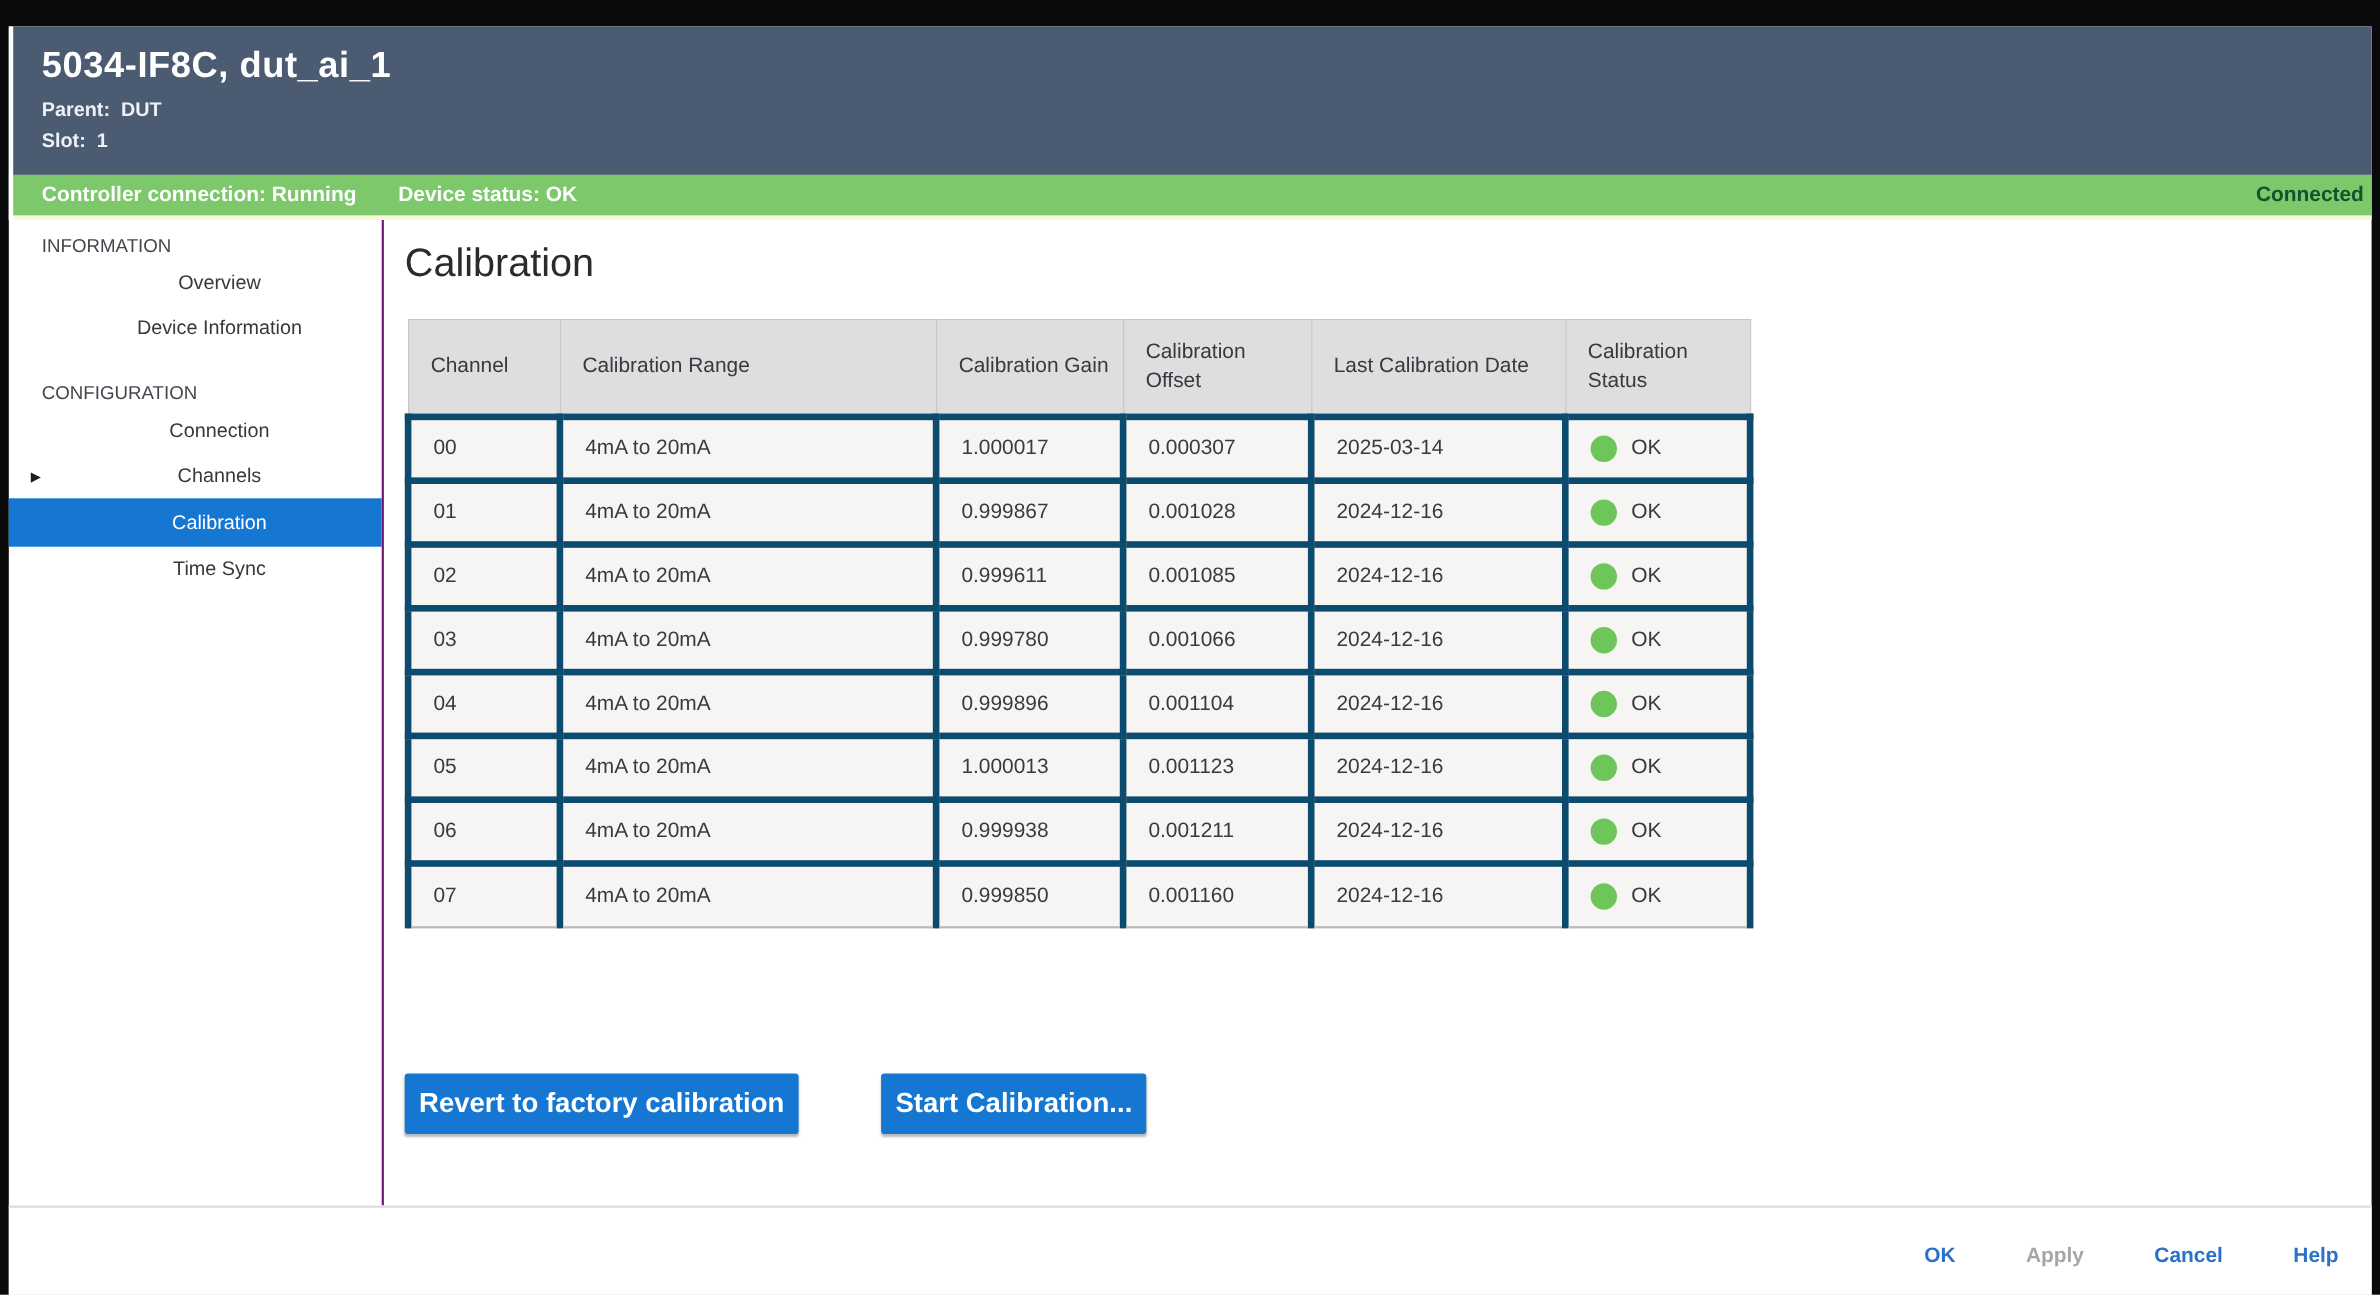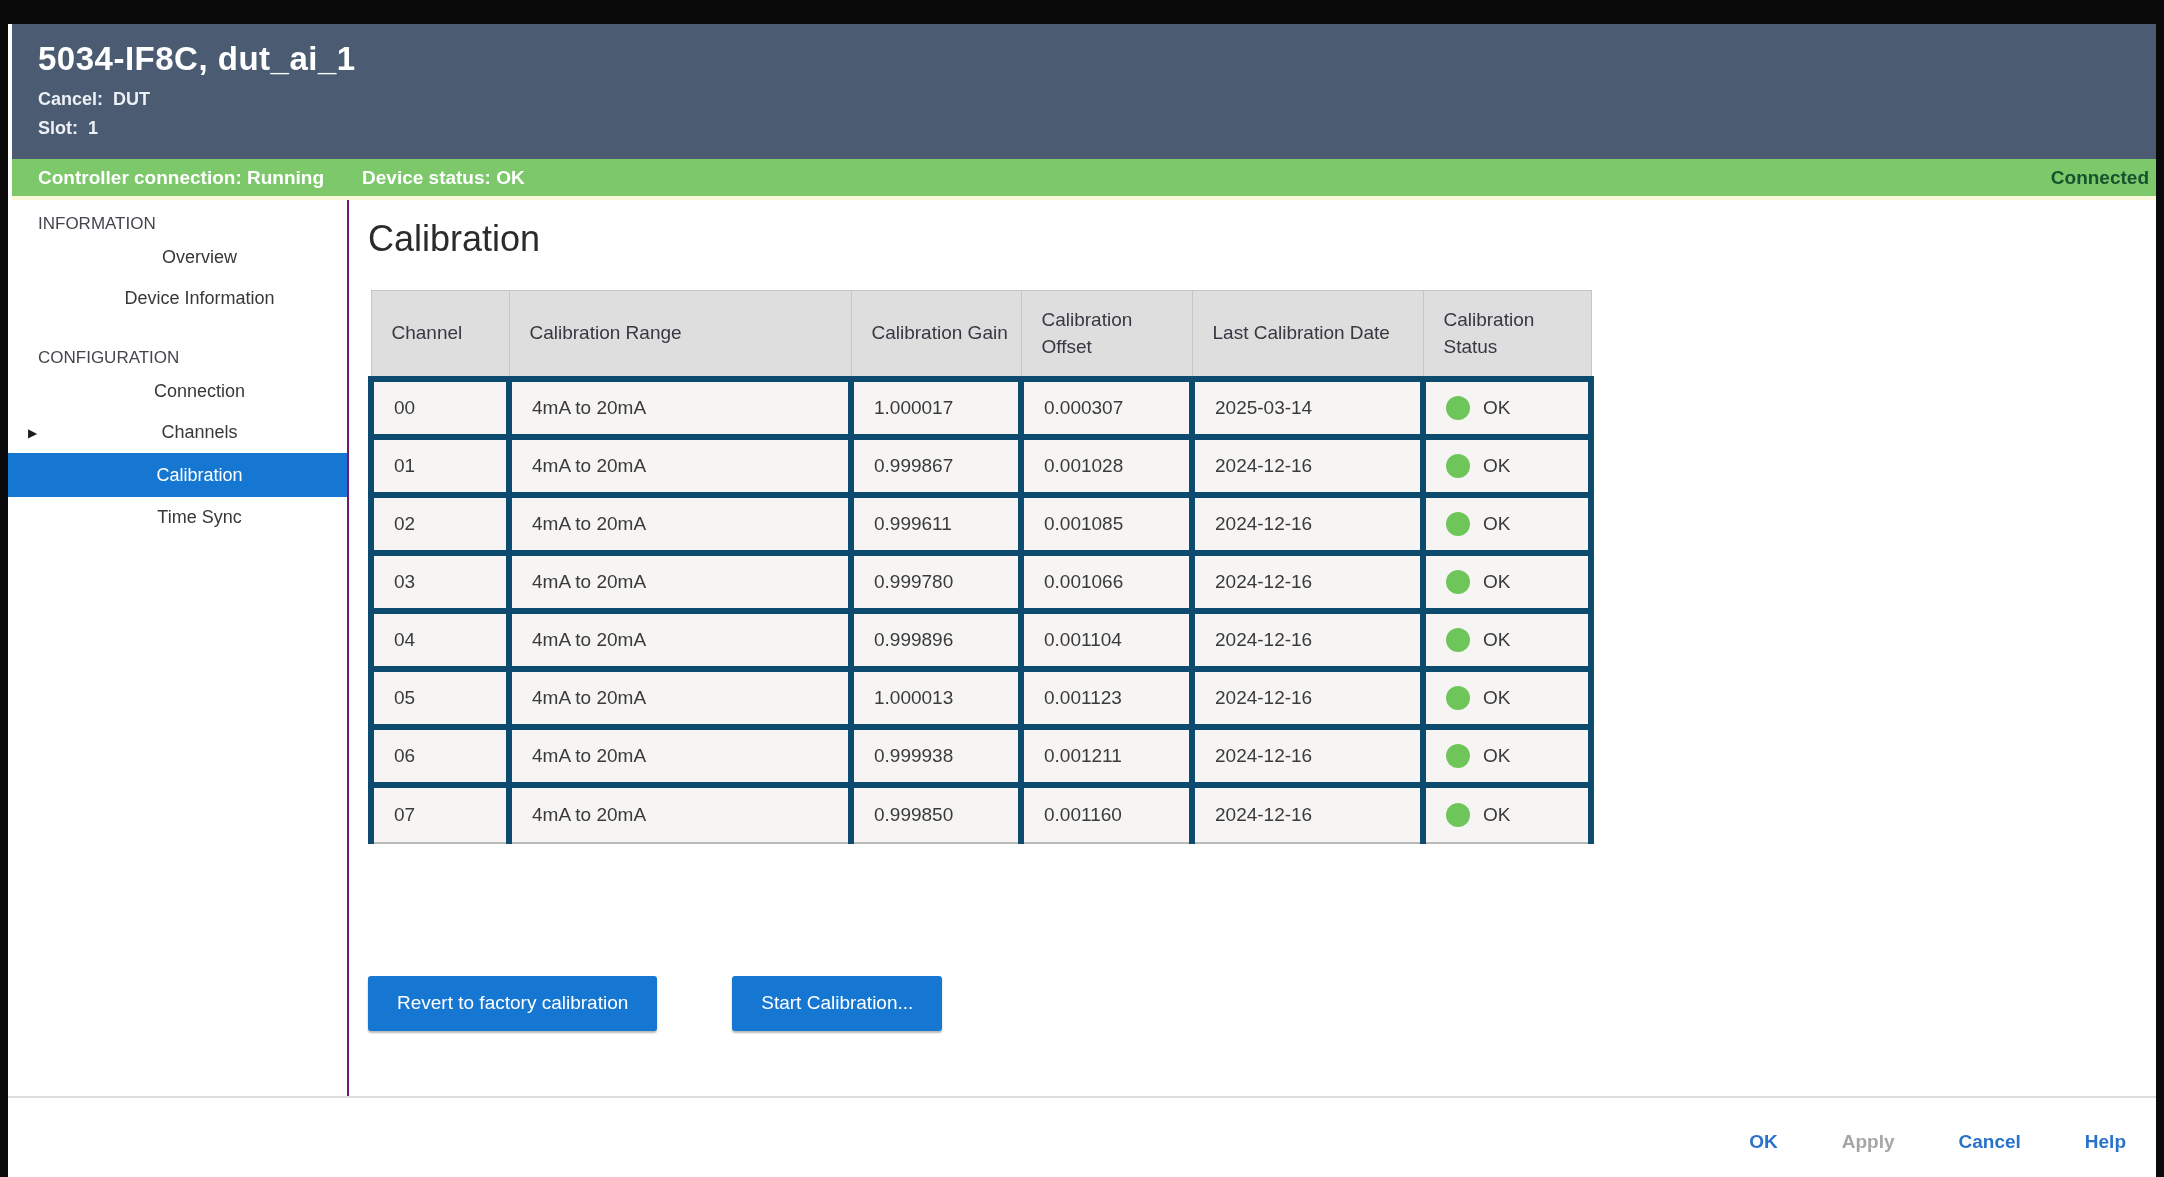--- a/index.html
+++ b/index.html
@@ -82,22 +82,22 @@
   .dot {
     display:inline-block; width:24px; height:24px; border-radius:50%;
     background:#6ec65a; margin-right:13px; vertical-align:middle;
   }
   .status-text { vertical-align:middle; }
 
   
   .action-buttons { margin-top:132px; display:flex; gap:75px; }
   .btn {
     background:#1577d2; color:#fff; font-family:inherit;
-    font-weight:normal; font-size:19px;
-    border:none; border-radius:3px; height:55px; padding:0 29px;
+    font-weight:bold; font-size:25px;
+    border:none; border-radius:3px; height:55px; padding:0 13px;
     cursor:pointer; box-shadow:0 2px 2px rgba(0,0,0,.28);
   }
 
   
   .footer {
     height:89px; flex:none; background:#fff;
     border-top:2px solid #dcdcdc;
     display:flex; align-items:center; justify-content:flex-end;
     gap:64px; padding-right:30px;
   }
@@ -106,21 +106,21 @@
 </style>
 </head>
 <body>
 
 <div class="window">
   <div class="left-strip"></div>
 
   <div class="header">
     <div class="title">5034-IF8C, dut_ai_1</div>
     <div class="subline">
-      <span>Cancel:</span><span class="val">DUT</span>
+      <span>Parent:</span><span class="val">DUT</span>
     </div>
     <div class="subline">
       <span>Slot:</span><span class="val">1</span>
     </div>
   </div>
 
   <div class="statusbar">
     <span class="stat">Controller connection: Running</span>
     <span class="stat">Device status: OK</span>
     <span class="conn-state">Connected</span>

